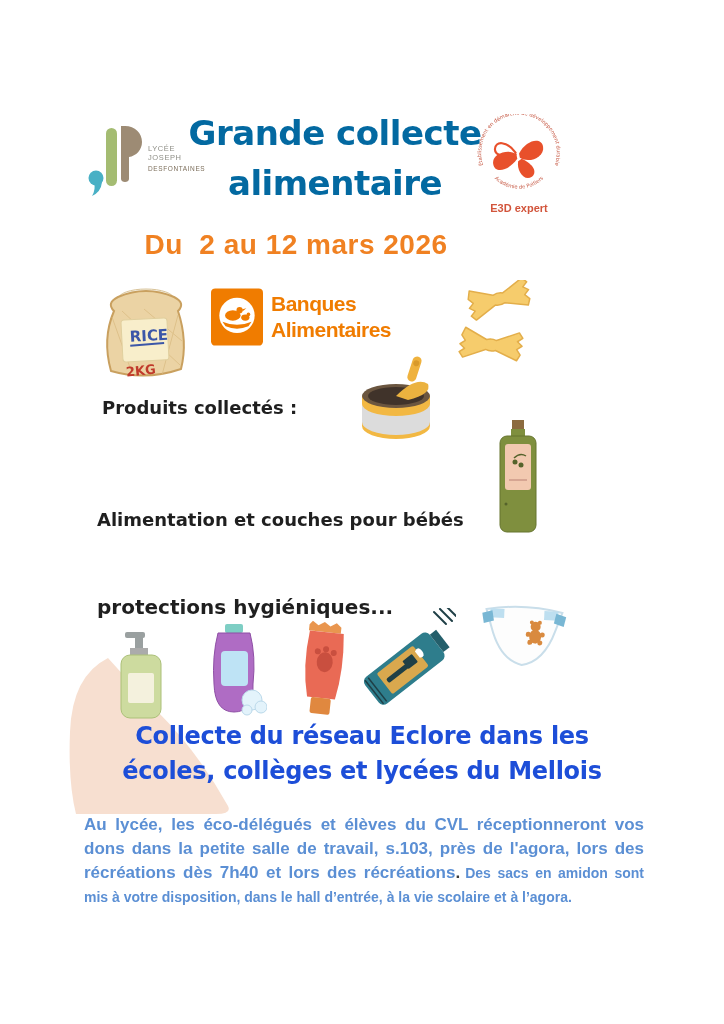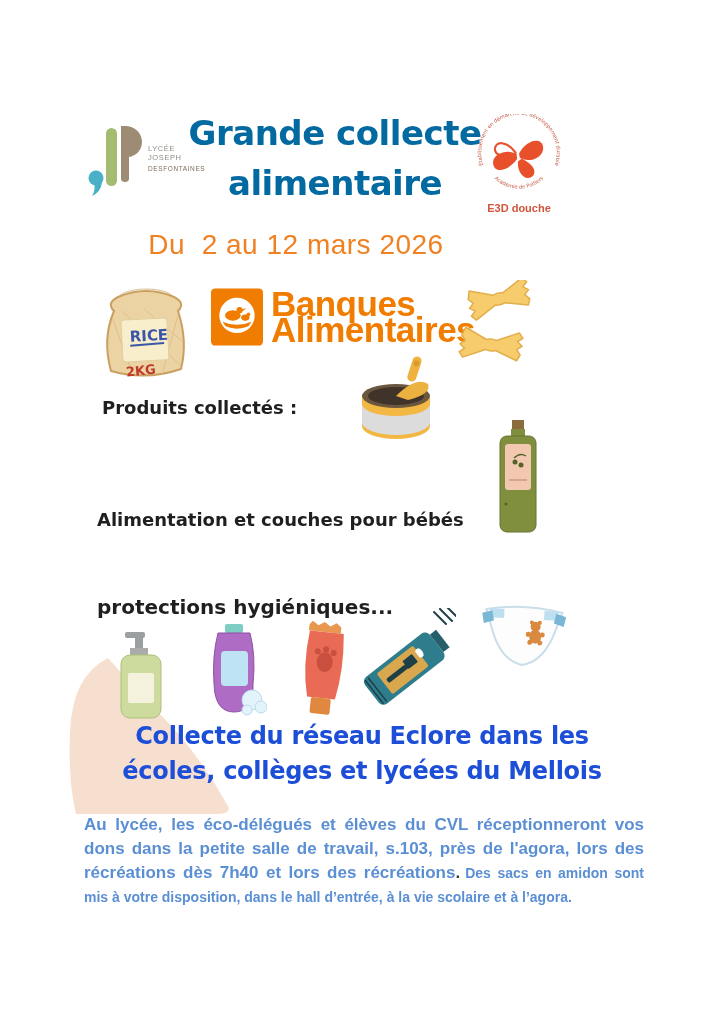--- a/index.html
+++ b/index.html
@@ -22,27 +22,27 @@
   .title{left:168px; top:92px; width:334px; margin:0;
     text-align:center; color:#0369a1; font-size:34px; font-weight:bold;
     line-height:50px; letter-spacing:-0.5px;}
   .title span{display:block;}
 
   .e3d{left:476px; top:98px; width:86px; text-align:center;}
   .e3d-caption{margin-top:-2px; font-size:11px; font-weight:bold;
     color:#d2553c; font-family:"Liberation Sans", sans-serif;}
 
   .date{left:0; top:213px; width:592px; text-align:center;
-    color:#f08122; font-size:28px; font-weight:normal; white-space:pre;
+    color:#f08122; font-size:28px; font-weight:bold; white-space:pre;
     font-family:"Liberation Sans", sans-serif; letter-spacing:0.5px;}
 
   
   .ba{left:211px; top:272px; display:flex; align-items:flex-start;}
   .ba-text{margin-left:8px; color:#f07c00; font-weight:bold;
-    font-family:"Liberation Sans", sans-serif; font-size:35px; line-height:26px;
+    font-family:"Liberation Sans", sans-serif; font-size:21px; line-height:26px;
     letter-spacing:-0.5px; padding-top:3px;}
   .ba-text span{display:block;}
 
   
   .tline{font-weight:bold; color:#1f1f1f;}
   .produits-heading{left:102px; top:381px; font-size:18px;text-align:center;}
   .line-pates{left:97px; top:441px; font-size:18px;}
   .line-alim{left:97px; top:493px; font-size:18px;}
   .line-hyg1{left:97px; top:549px; font-size:18px;}
   .line-hyg2{left:97px; top:579px; font-size:20px;}
@@ -100,21 +100,21 @@
       <text font-size="6" fill="#C65843">
         <textPath href="#arcBottom" startOffset="50%" text-anchor="middle">Académie de Poitiers</textPath>
       </text>
       <g fill="#E8502B">
         <path d="M50 46 C58 30 76 26 78 38 C80 50 62 58 51 51 Z"></path>
         <path d="M48 52 C38 66 22 70 20 58 C18 46 38 40 47 47 Z"></path>
         <path d="M53 52 C63 56 73 66 65 73 C56 79 47 66 49 55 Z"></path>
       </g>
       <path d="M46 45 C36 31 22 31 22 41 C22 49 36 51 46 47" fill="none" stroke="#E8502B" stroke-width="2.5" stroke-linecap="round"></path>
     </svg>
-    <div class="e3d-caption">E3D douche</div>
+    <div class="e3d-caption">E3D expert</div>
   </div>
 
   <div class="abs date">Du  2 au 12 mars 2026</div>
 
   <svg class="abs" style="left:92px; top:265px;" width="108" height="104" viewBox="0 0 108 104">
     <ellipse cx="54" cy="18" rx="28" ry="10" fill="#F6F1E4" stroke="#D9C49A"></ellipse>
     <path d="M22 30 Q14 22 26 16 Q54 4 82 16 Q94 22 86 30 Q96 60 89 88 Q54 100 19 90 Q10 58 22 30 Z" fill="#EBD3A4" stroke="#C9A05F" stroke-width="2"></path>
     <g stroke="#D8B97F" stroke-width="1" opacity="0.7">
       <line x1="20" y1="36" x2="40" y2="92"></line>
         <line x1="30" y1="30" x2="88" y2="84"></line>

